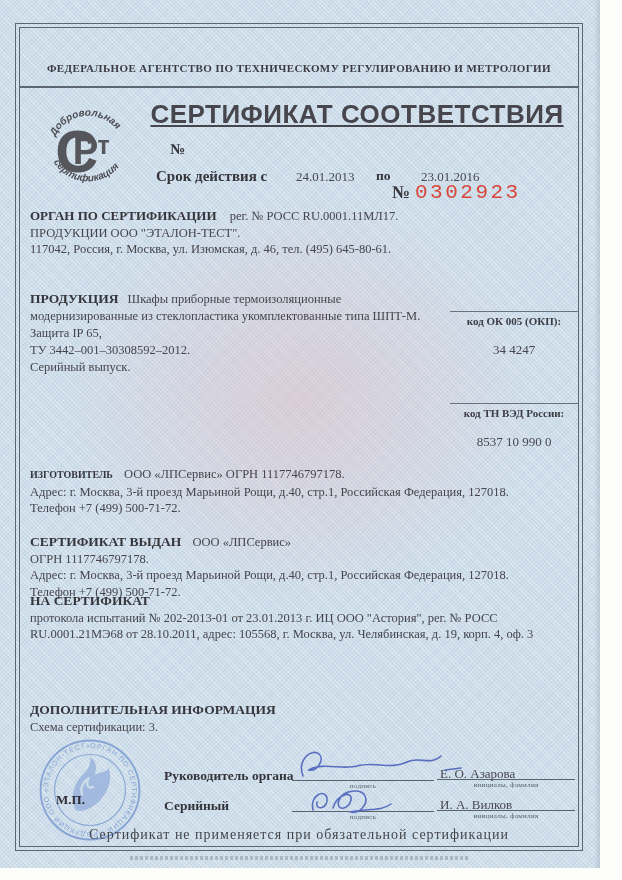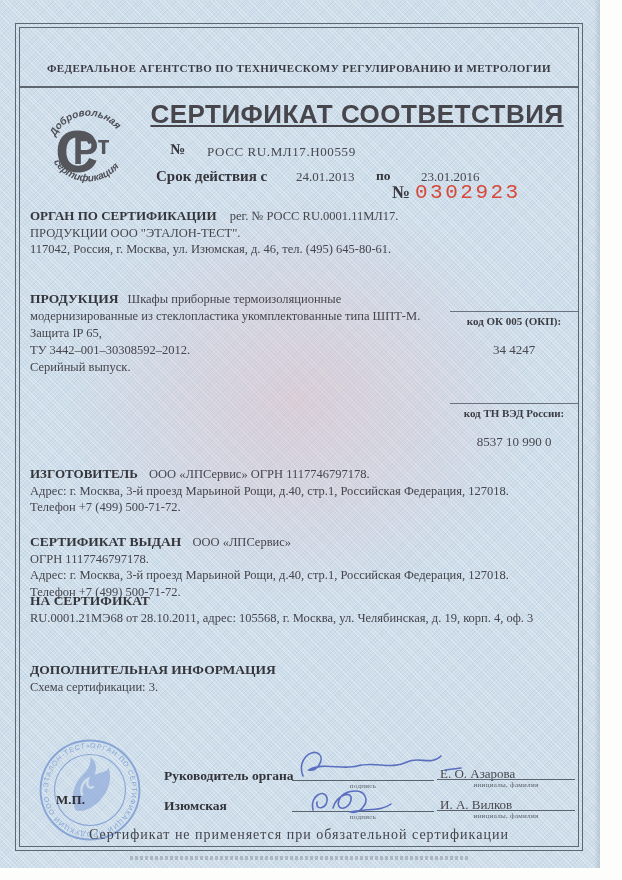--- a/index.html
+++ b/index.html
@@ -39,21 +39,21 @@
   .blank-no-digits{left:415px;top:181px;font-family:"Liberation Mono",monospace;
     font-size:21px;letter-spacing:2.5px;color:#d8473a;}
   .block{font-size:12.5px;line-height:16.5px;color:#45454d;}
   .block .lbl{font-size:13px;}
   .sec-organ{left:30px;top:208px;width:540px;}
   .sec-prod{left:30px;top:290px;width:414px;line-height:17px;}
   .sec-conf{left:30px;top:381px;width:420px;}
   .sec-man{left:30px;top:466px;width:540px;}
   .sec-iss{left:30px;top:534px;width:540px;}
   .sec-basis{left:30px;top:593px;width:545px;}
-  .sec-add{left:30px;top:662px;width:540px;}
+  .sec-add{left:30px;top:702px;width:540px;}
   .code-box{left:450px;width:128px;border-top:1px solid #6a737d;text-align:center;margin-top:16px;}
   .code-box .cb-lbl{font-size:11px;font-weight:bold;color:#3c3c44;padding-top:3px;}
   .code-box .cb-val{font-size:13px;color:#47474f;margin-top:15px;}
   .cb1{top:295px;} .cb2{top:387px;}
   .role{font-size:13.5px;font-weight:bold;color:#33333a;margin-left:14px;}
   .sig-line{border-bottom:1px solid #59636d;height:0;}
   .tiny-cap{font-size:7px;color:#5a626c;text-align:center;letter-spacing:0.3px;}
   .name{font-size:13px;color:#47474f;}
   .footer-note{left:20px;top:827px;width:558px;text-align:center;font-size:14px;
     letter-spacing:1px;color:#44444b;}
@@ -89,21 +89,20 @@
         <text x="16" y="79" font-size="62">С</text>
         <text x="34" y="71" font-size="40">Р</text>
         <text x="60" y="60" font-size="26">т</text>
       </g>
     </svg>
   </div>
 
   <div class="doc-title abs">СЕРТИФИКАТ СООТВЕТСТВИЯ</div>
 
   <div class="no-lbl abs">№</div>
-  <div class="no-val abs">РОСС RU.МЛ17.Н00559</div>
 
   <div class="val-lbl abs">Срок действия  с</div>
   <div class="val-from abs">24.01.2013</div>
   <div class="val-po abs">по</div>
   <div class="val-to abs">23.01.2016</div>
 
   <div class="blank-no-sign abs">№</div>
   <div class="blank-no-digits abs">0302923</div>
 
   <div class="block sec-organ abs">
@@ -130,39 +129,40 @@
     <div class="cb-val">34 4247</div>
   </div>
 
   <div class="code-box cb2 abs">
     <div class="cb-lbl">код ТН ВЭД России:</div>
     <div class="cb-val">8537 10 990 0</div>
   </div>
 
   <div class="block sec-man abs">
     <div>
-      <span class="lbl" style="font-size:13px;">ИЗГОТОВИТЕЛЬ</span>
+      <span class="lbl" style="font-size:10px;">ИЗГОТОВИТЕЛЬ</span>
       <span style="margin-left:8px;">ООО «ЛПСервис» ОГРН 1117746797178.</span>
     </div>
     <div>Адрес: г. Москва, 3-й проезд Марьиной Рощи, д.40, стр.1, Российская Федерация, 127018.</div>
     <div>Телефон +7 (499) 500-71-72.</div>
   </div>
 
   <div class="block sec-iss abs">
     <div>
       <span class="lbl" style="font-size:13.5px;">СЕРТИФИКАТ ВЫДАН</span>
       <span style="margin-left:8px;">ООО «ЛПСервис»</span>
     </div>
     <div>ОГРН 1117746797178.</div>
     <div>Адрес: г. Москва, 3-й проезд Марьиной Рощи, д.40, стр.1, Российская Федерация, 127018.</div>
     <div>Телефон +7 (499) 500-71-72.</div>
   </div>
 
   <div class="block sec-basis abs">
     <div class="lbl" style="font-size:13.5px;">НА СЕРТИФИКАТ</div>
+    <div>протокола испытаний № 202-2013-01 от 23.01.2013 г. ИЦ ООО "Астория", рег. № РОСС</div>
     <div>RU.0001.21МЭ68 от 28.10.2011, адрес: 105568, г. Москва, ул. Челябинская, д. 19, корп. 4, оф. 3</div>
   </div>
 
   <div class="block sec-add abs">
     <div class="lbl" style="font-size:13.5px;">ДОПОЛНИТЕЛЬНАЯ ИНФОРМАЦИЯ</div>
     <div>Схема сертификации: 3.</div>
   </div>
 
   <div class="abs" style="left:34px;top:734px;width:112px;height:112px;opacity:0.85;">
     <svg width="112" height="112" viewBox="0 0 120 120">
@@ -180,21 +180,21 @@
   </div>
   <div class="mp abs">М.П.</div>
 
   <div class="role abs" style="left:150px;top:768px;">Руководитель органа</div>
   <div class="sig-line abs" style="left:292px;top:780px;width:142px;"></div>
   <div class="tiny-cap abs" style="left:292px;top:782px;width:142px;">подпись</div>
   <div class="name abs" style="left:440px;top:766px;">Е. О. Азарова</div>
   <div class="sig-line abs" style="left:437px;top:779px;width:138px;"></div>
   <div class="tiny-cap abs" style="left:437px;top:781px;width:138px;">инициалы, фамилия</div>
 
-  <div class="role abs" style="left:150px;top:798px;">Изюмская</div>
+  <div class="role abs" style="left:150px;top:798px;">Серийный</div>
   <div class="sig-line abs" style="left:292px;top:811px;width:142px;"></div>
   <div class="tiny-cap abs" style="left:292px;top:813px;width:142px;">подпись</div>
   <div class="name abs" style="left:440px;top:797px;">И. А. Вилков</div>
   <div class="sig-line abs" style="left:437px;top:810px;width:138px;"></div>
   <div class="tiny-cap abs" style="left:437px;top:812px;width:138px;">инициалы, фамилия</div>
 
   <div class="abs" style="left:295px;top:742px;width:175px;height:45px;">
     <svg width="175" height="45" viewBox="0 0 175 45">
       <path d="M8,34 C2,18 16,6 24,12 C30,17 22,30 14,28 C26,20 48,28 62,24 C80,19 96,28 112,20 C124,14 136,24 146,14" fill="none" stroke="#5a6fc0" stroke-width="1.6" stroke-linecap="round"></path>
       <path d="M150,28 L166,26" fill="none" stroke="#5a6fc0" stroke-width="1.6" stroke-linecap="round"></path>

